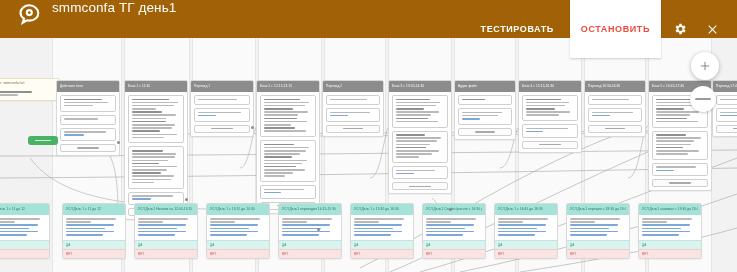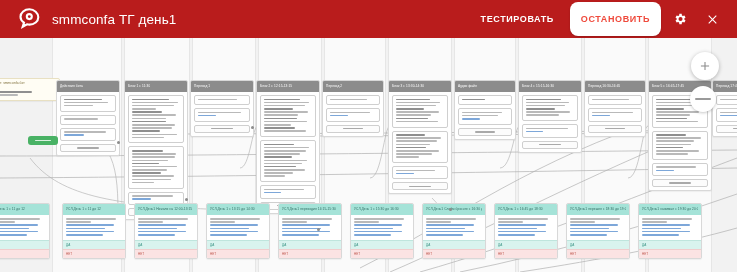--- a/index.html
+++ b/index.html
@@ -7,38 +7,38 @@
     width:737px;height:272px;overflow:hidden;
     font-family:"Liberation Sans", sans-serif;
     background:#f2f2f2;
     -webkit-font-smoothing:antialiased;
   }
   .app{position:relative;width:737px;height:272px;overflow:hidden;}
 
   
   .header{
     position:absolute;left:0;top:0;width:737px;height:38px;
-    background:#b91c1c;display:flex;align-items:center;z-index:40;
+    background:#a16207;display:flex;align-items:flex-start;z-index:40;
   }
   .logo{
     width:30px;height:30px;margin-left:14px;margin-right:8px;
     display:flex;align-items:center;justify-content:center;flex:0 0 auto;
   }
   .title{
     color:#ffffff;font-size:13.5px;letter-spacing:.1px;white-space:nowrap;
   }
   .hdr-right{margin-left:auto;display:flex;align-items:center;padding-right:12px;}
   .btn-test{
     color:#ffffff;font-size:9px;letter-spacing:.6px;font-weight:700;
     padding:5px 8px;margin-right:8px;white-space:nowrap;cursor:pointer;
     background:transparent;border:none;font-family:inherit;
   }
   .btn-stop{
     background:#ffffff;color:#ef4a3c;font-size:9px;letter-spacing:.6px;font-weight:700;
-    padding:12px 11px;border:none;border-radius:8px;white-space:nowrap;cursor:pointer;
+    padding:24px 11px;border:none;border-radius:0;white-space:nowrap;cursor:pointer;
     font-family:inherit;box-shadow:0 1px 2px rgba(0,0,0,.18);
   }
   .icon-btn{
     width:26px;height:26px;margin-left:6px;display:flex;align-items:center;
     justify-content:center;cursor:pointer;
   }
 
   
   .canvas{
     position:absolute;left:0;top:38px;width:737px;height:234px;

